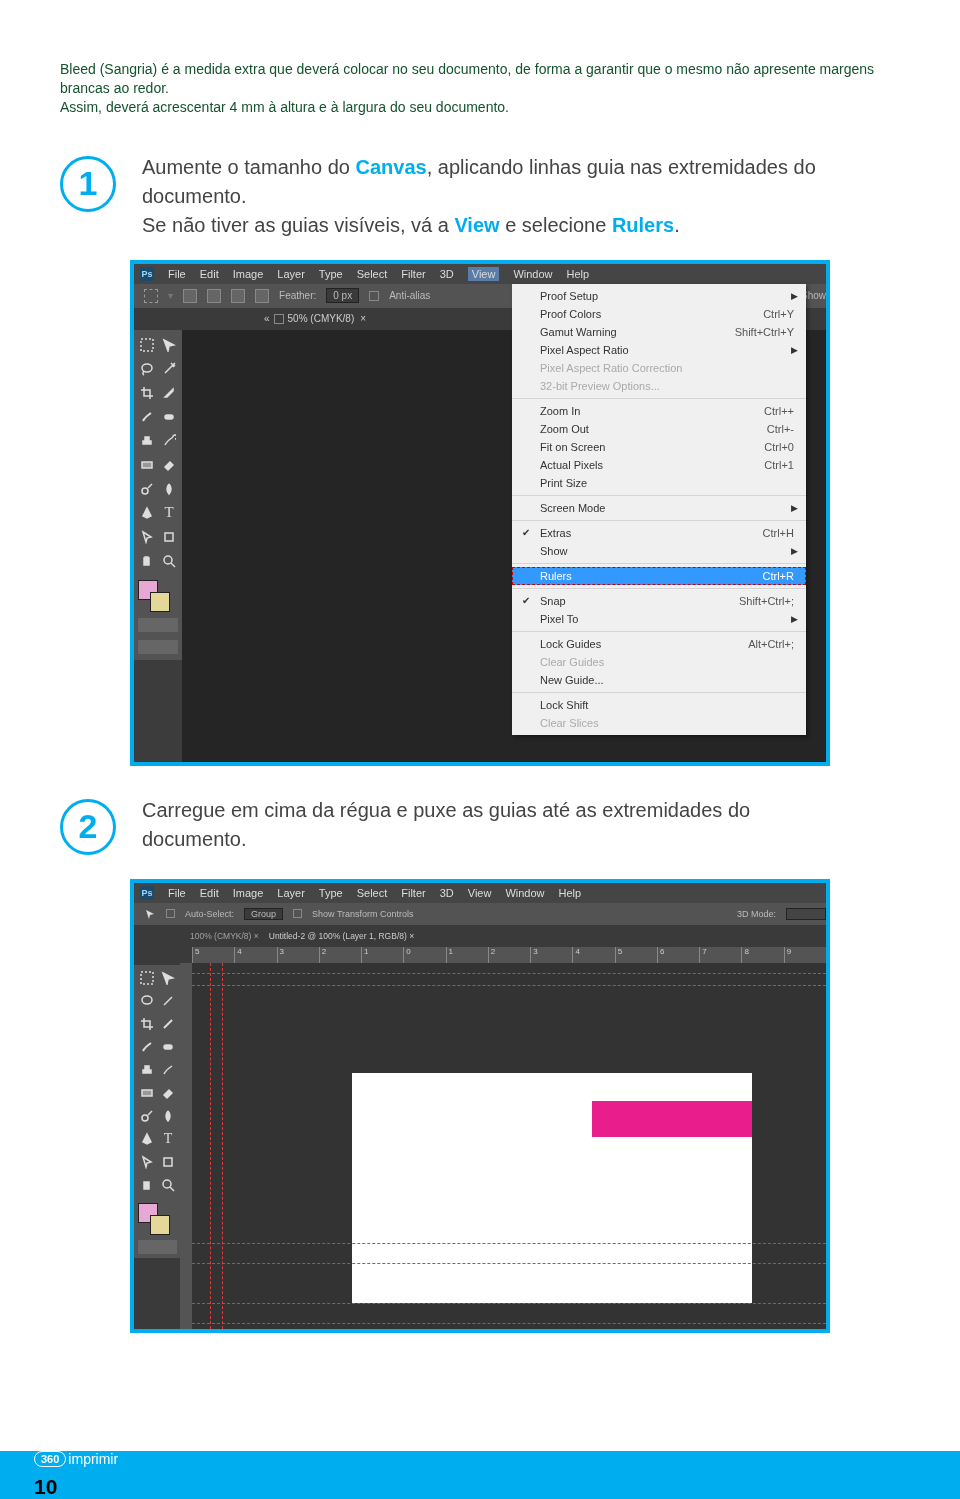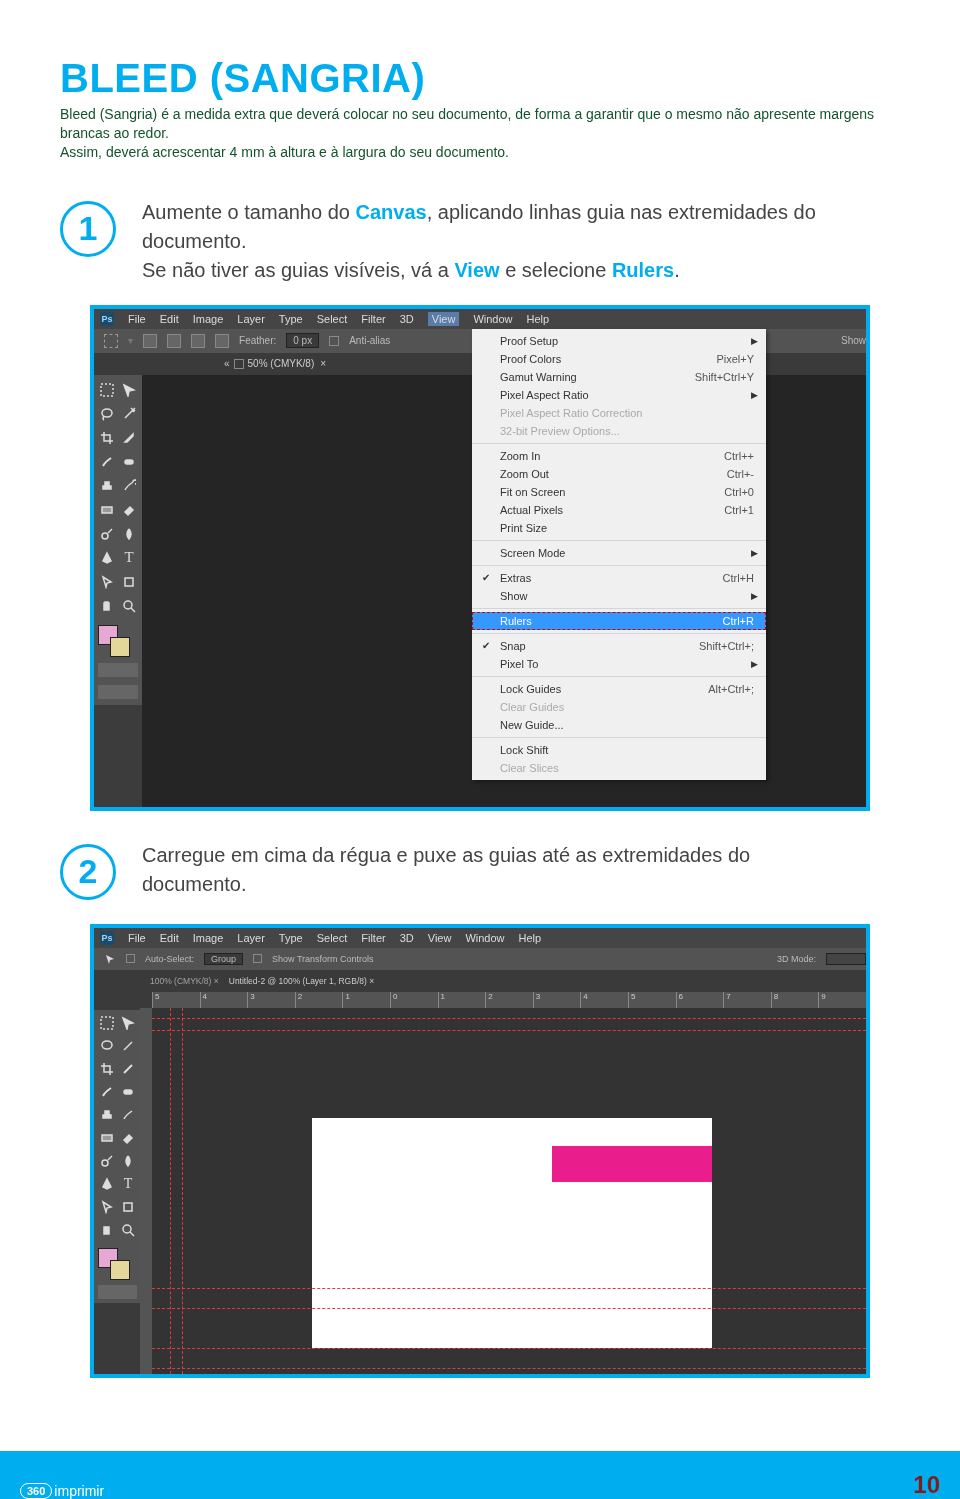--- a/index.html
+++ b/index.html
@@ -4,21 +4,21 @@
 <style>
   * { margin:0; padding:0; box-sizing:border-box; }
   body { width:960px; height:1499px; background:#fff; font-family:Arial,Helvetica,sans-serif; position:relative; }
   .page { padding:56px 60px 0 60px; }
   .title { color:#00aeef; font-size:40px; font-weight:800; letter-spacing:0.5px; }
   .intro { color:#14532d; font-size:14px; line-height:1.35; margin-top:4px; max-width:830px; }
   .step { display:flex; align-items:flex-start; margin-top:36px; }
   .step-num { width:56px; height:56px; border:3px solid #00aeef; border-radius:50%; color:#00aeef; font-size:34px; font-weight:700; display:flex; align-items:center; justify-content:center; flex-shrink:0; margin-right:26px; margin-top:3px; }
   .step-text { color:#444; font-size:20px; line-height:1.45; max-width:700px; }
   .kw { color:#00aeef; font-weight:700; }
-  .shot-wrap { margin:20px 0 0 0; border:4px solid #00aeef; width:780px; margin-left:auto; margin-right:auto; }
+  .shot-wrap { margin:20px 0 0 0; border:4px solid #00aeef; width:700px; margin-left:auto; margin-right:auto; }
   
   .ps { background:#3c3c3c; color:#c8c8c8; font-size:11px; position:relative; }
   .ps1 { height:498px; }
   .ps-menubar { background:#454545; height:20px; display:flex; align-items:center; padding-left:6px; gap:14px; font-size:11px; }
   .ps-logo { width:14px; height:14px; background:#1b4a6b; color:#9cd7ff; font-size:9px; font-weight:700; display:flex; align-items:center; justify-content:center; border-radius:2px; }
   .ps-menubar span { color:#ddd; }
   .ps-optbar { background:#535353; height:24px; display:flex; align-items:center; padding-left:10px; gap:10px; font-size:10px; color:#bbb; }
   .ps-optbar .box { width:14px; height:14px; border:1px dashed #999; }
   .ps-optbar .sq { width:14px; height:14px; background:#666; border:1px solid #888; }
   .ps-tabbar { background:#3a3a3a; height:22px; display:flex; align-items:center; padding-left:130px; font-size:10px; color:#ccc; }
@@ -48,30 +48,29 @@
   .ps2-ruler-h { position:absolute; left:58px; right:0; top:22px; height:16px; background:#545454; display:flex; align-items:flex-end; }
   .ruler-num { flex:1; text-align:left; font-size:8px; color:#ccc; border-left:1px solid #888; padding-left:2px; height:100%; position:relative; }
   .ps2-ruler-v { position:absolute; left:46px; top:38px; bottom:0; width:12px; background:#545454; }
   .ps2-canvas { position:absolute; left:58px; right:0; top:38px; bottom:0; background:#333; }
   .guide-v { position:absolute; top:0; bottom:0; border-left:1px dashed #e03a3a; }
   .guide-h { position:absolute; left:0; right:0; border-top:1px dashed #e03a3a; }
   .doc-white { position:absolute; background:#fff; }
   .pink-block { position:absolute; background:#e91e8c; }
   .ps2-tabs { position:absolute; left:56px; top:2px; height:18px; display:flex; align-items:center; gap:10px; font-size:8.5px; color:#ccc; }
   
-  .footer { position:absolute; left:0; right:0; bottom:0; height:48px; background:#00aeef; display:flex; align-items:flex-end; justify-content:space-between; padding:0 20px; }
+  .footer { position:absolute; left:0; right:0; bottom:0; height:48px; background:#00aeef; display:flex; align-items:flex-start; justify-content:space-between; padding:0 34px;flex-direction:column; }
   .brand { color:#fff; font-size:14px; display:flex; align-items:center; }
   .brand-badge { border:1.5px solid #fff; border-radius:10px; padding:1px 6px; font-size:11px; margin-right:2px; font-weight:700; }
-  .pagenum { color:#7f1d1d; font-size:24px; font-weight:700; }
+  .pagenum { color:#000000; font-size:21px; font-weight:700; }
 </style>
 </head>
 <body>
 
 <div class="page">
-  <h1 class="title">BLEED (SANGRIA)</h1>
   <p class="intro">
     <span>Bleed (Sangria) é a medida extra que deverá colocar no seu documento, de forma a garantir que o mesmo não apresente margens brancas ao redor.</span><br>
     <span>Assim, deverá acrescentar 4 mm à altura e à largura do seu documento.</span>
   </p>
 
   <div class="step">
     <div class="step-num">1</div>
     <div class="step-text">
       <span>Aumente o tamanho do </span><span class="kw">Canvas</span><span>, aplicando linhas guia nas extremidades do documento.</span><br>
       <span>Se não tiver as guias visíveis, vá a </span><span class="kw">View</span><span> e selecione </span><span class="kw">Rulers</span><span>.</span>
@@ -223,21 +222,21 @@
       <div class="ps-canvas-dark"></div>
 
       <div class="view-menu">
         <div class="vm-group" id="vm-g1">
             <div class="vm-item">
               <span>Proof Setup</span>
               <span class="arrow">▶</span>
             </div>
             <div class="vm-item">
               <span>Proof Colors</span>
-              <span class="sc">Pixel+Y</span>
+              <span class="sc">Ctrl+Y</span>
             </div>
             <div class="vm-item">
               <span>Gamut Warning</span>
               <span class="sc">Shift+Ctrl+Y</span>
             </div>
             <div class="vm-item">
               <span>Pixel Aspect Ratio</span>
               <span class="arrow">▶</span>
             </div>
             <div class="vm-item disabled">

